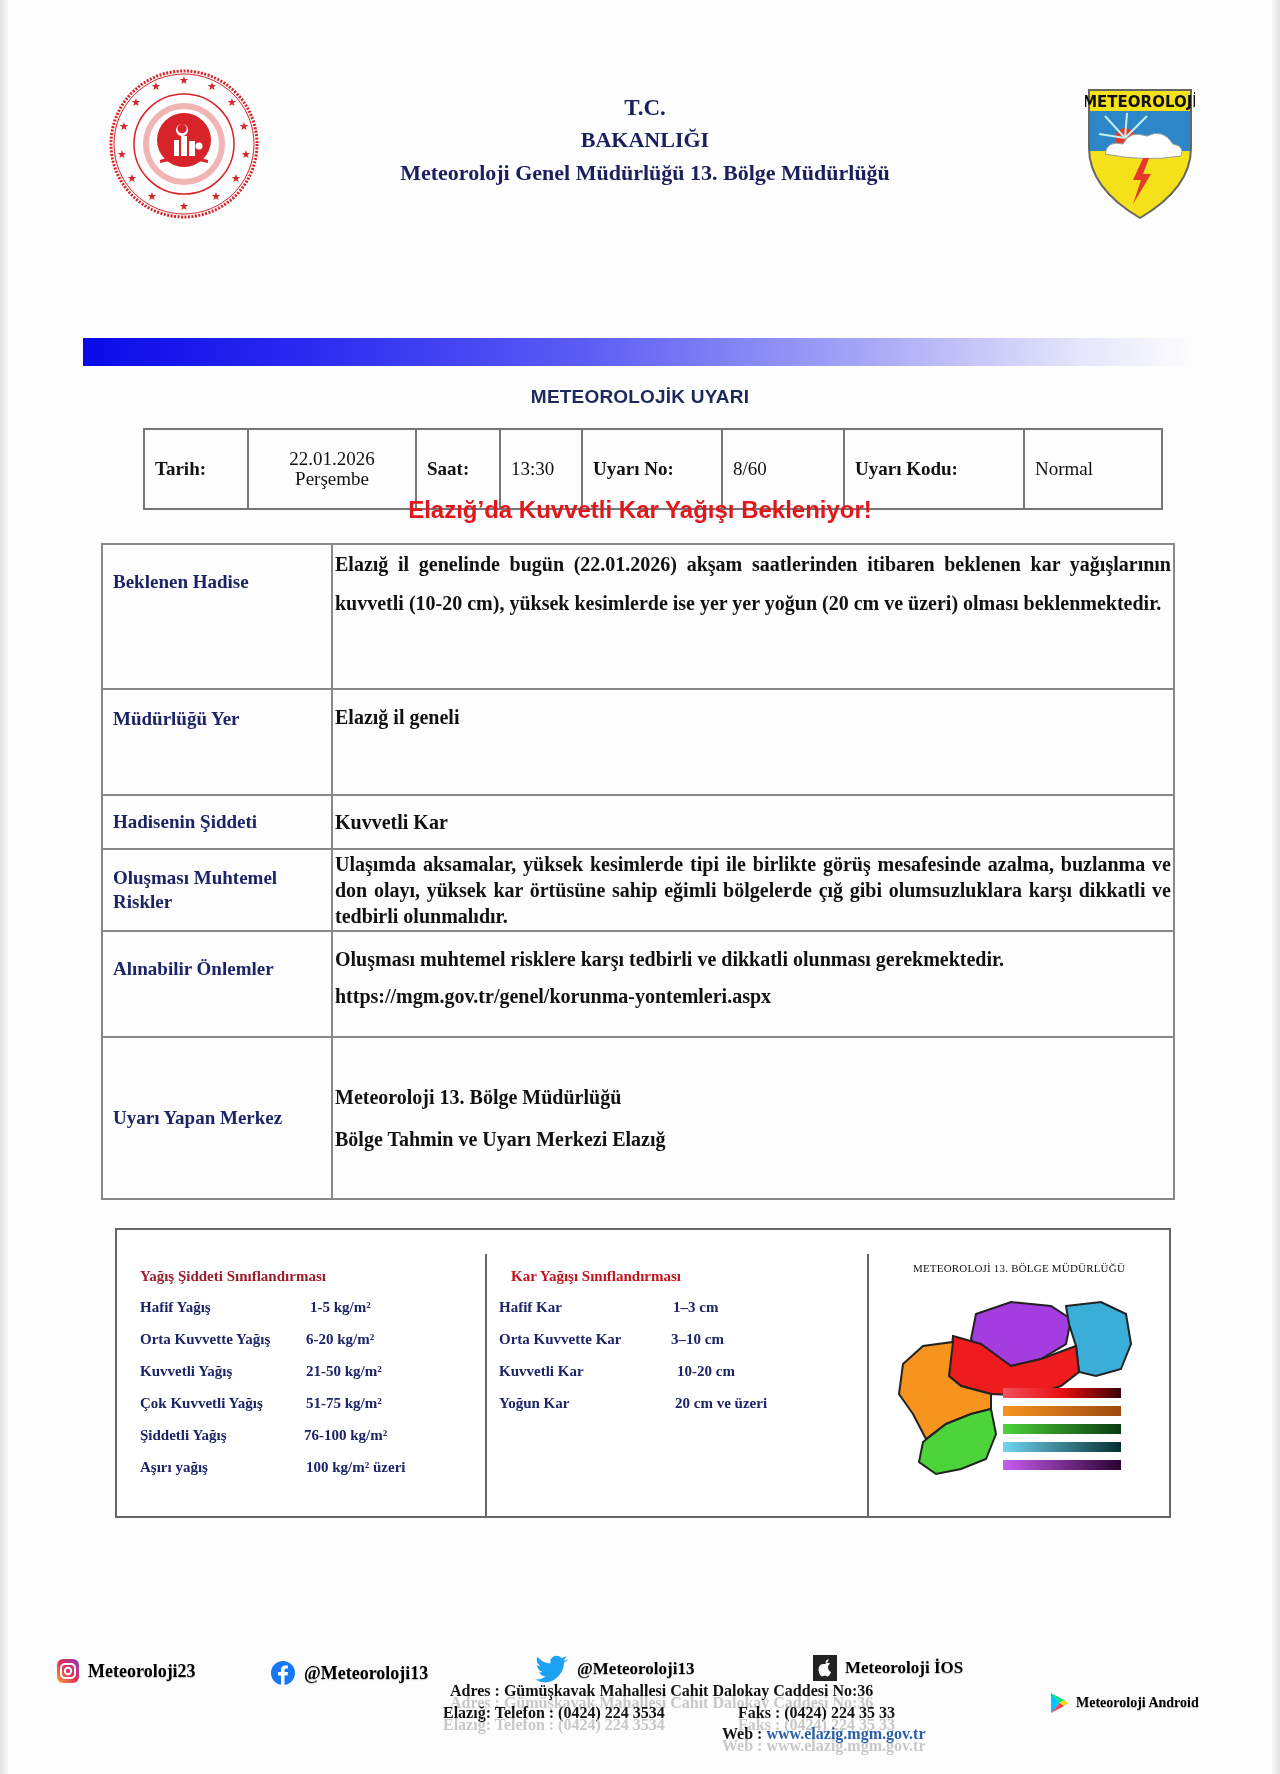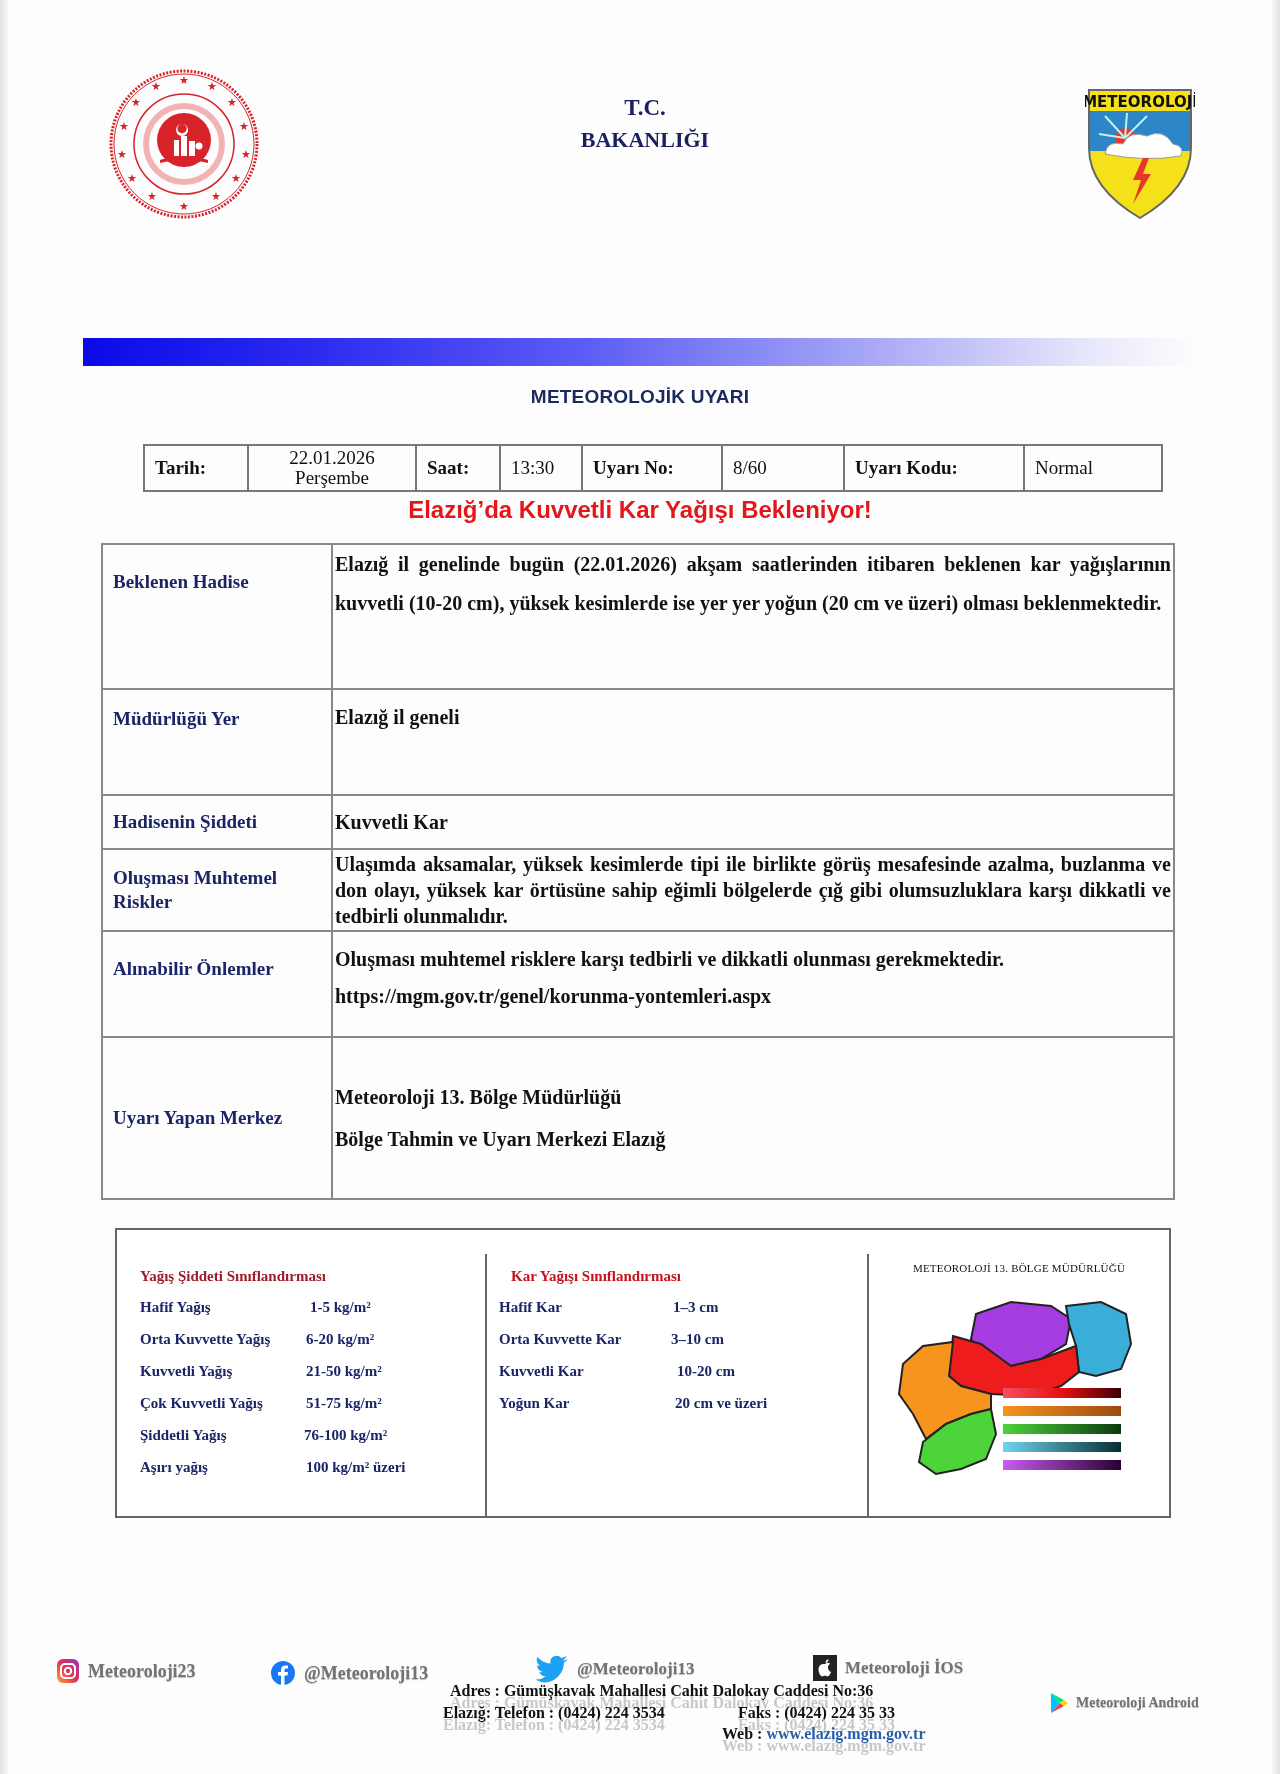--- a/index.html
+++ b/index.html
@@ -22,21 +22,21 @@
   .header-text .l3 { font-size: 22px; line-height: 32px; }
   .header-text .l4 { font-size: 22px; line-height: 34px; }
 
   .gradient-bar { position: absolute; left: 83px; top: 338px; width: 1112px; height: 28px;
     background: linear-gradient(to right, #0a0ae8 0%, #2a2af0 20%, #5c5cf4 45%, #a5a5f6 70%, #e6e6fb 90%, #fdfdfd 100%); }
 
   .warn-title { position: absolute; left: 0; width: 1280px; top: 386px; text-align: center;
     font-family: "Liberation Sans", sans-serif; font-weight: bold; font-size: 19px; color: #1b2a5a; letter-spacing: 0.2px; }
 
   
-  table.info { position: absolute; left: 143px; top: 444px; width: 1020px; height: 48px; border-collapse: collapse; }
+  table.info { position: absolute; left: 143px; top: 428px; width: 1020px; height: 82px; border-collapse: collapse; }
   table.info td { border: 2px solid #777; font-size: 19px; padding: 0 10px; vertical-align: middle; }
   table.info td.lbl { font-weight: bold; }
   table.info td.center { text-align: center; line-height: 20px; }
   .headline { position: absolute; left: 0; width: 1280px; top: 496px; text-align: center;
     font-family: "Liberation Sans", sans-serif; font-weight: bold; font-size: 24px; color: #e3171b; }
 
   
   table.details { position: absolute; left: 101px; top: 543px; width: 1074px; border-collapse: collapse; }
   table.details td { border: 2px solid #888; vertical-align: top; }
   table.details td.k { width: 218px; color: #1b2466; font-weight: bold; font-size: 19px; padding: 0 0 0 10px; }
@@ -58,21 +58,21 @@
   .class-title { color: #a01b1b; font-weight: bold; font-size: 15px; position: absolute; top: 14px; }
   .col1 .class-title { left: 23px; color: #9b1c2a; }
   .col2 .class-title { left: 24px; color: #c4121a; }
   .class-row { position: absolute; font-size: 15px; font-weight: bold; color: #1b2466; }
   .class-row .n { position: absolute; left: 0; white-space: nowrap; }
   .class-row .val { position: absolute; white-space: nowrap; }
   .map-title { position: absolute; top: 8px; left: 0; right: 0; text-align: center; font-size: 11px; letter-spacing: 0.2px; }
   .map-svg { position: absolute; left: 22px; top: 30px; }
 
   
-  .footer-social { position: absolute; font-weight: bold; font-size: 18px; color: #737373; display: flex; align-items: center; gap: 8px; text-shadow: 0 1px 1px #bbb; }
+  .footer-social { position: absolute; font-weight: bold; font-size: 18px; color: #000000; display: flex; align-items: center; gap: 8px; text-shadow: 0 1px 1px #bbb; }
   .addr { position: absolute; font-weight: bold; font-size: 16px; color: #111; line-height: 18px; white-space: nowrap; }
   .addr .ghost { color: #c8c8c8; display: block; margin-top: -6px; }
   .link-blue { color: #2a5fa8; }
 </style>
 </head>
 <body>
 
 <div class="edge-l"></div>
 <div class="edge-r"></div>
 
@@ -102,20 +102,21 @@
   <rect x="66" y="72" width="5" height="16" fill="#fff"></rect>
     <rect x="73" y="68" width="6" height="20" fill="#fff"></rect>
     <rect x="81" y="73" width="6" height="15" fill="#fff"></rect>
   <circle cx="91" cy="78" r="3.5" fill="#fff"></circle>
   <path d="M52 92 Q76 84 100 92 L100 95 Q76 88 52 95z" fill="#d8232a"></path>
 </svg>
 
 <div class="header-text">
   <div class="l1">T.C.</div>
   <div class="l3">BAKANLIĞI</div>
+  <div class="l4">Meteoroloji Genel Müdürlüğü 13. Bölge Müdürlüğü</div>
 </div>
 
 <svg class="met-logo" viewBox="0 0 110 132">
   <path d="M4 2 H106 V60 Q106 100 55 130 Q4 100 4 60z" fill="#f5e11a" stroke="#666" stroke-width="2"></path>
   <rect x="5" y="3" width="100" height="20" fill="#f5e11a"></rect>
   <text x="55" y="19" text-anchor="middle" font-family="DejaVu Sans, sans-serif" font-weight="bold" font-size="15" fill="#111">METEOROLOJİ</text>
   <rect x="5" y="23" width="100" height="40" fill="#2d86c8"></rect>
   <circle cx="40" cy="50" r="10" fill="#e4382b"></circle>
   <g stroke="#bff2f0" stroke-width="2">
       <line x1="40" y1="50" x2="20" y2="28"></line>

